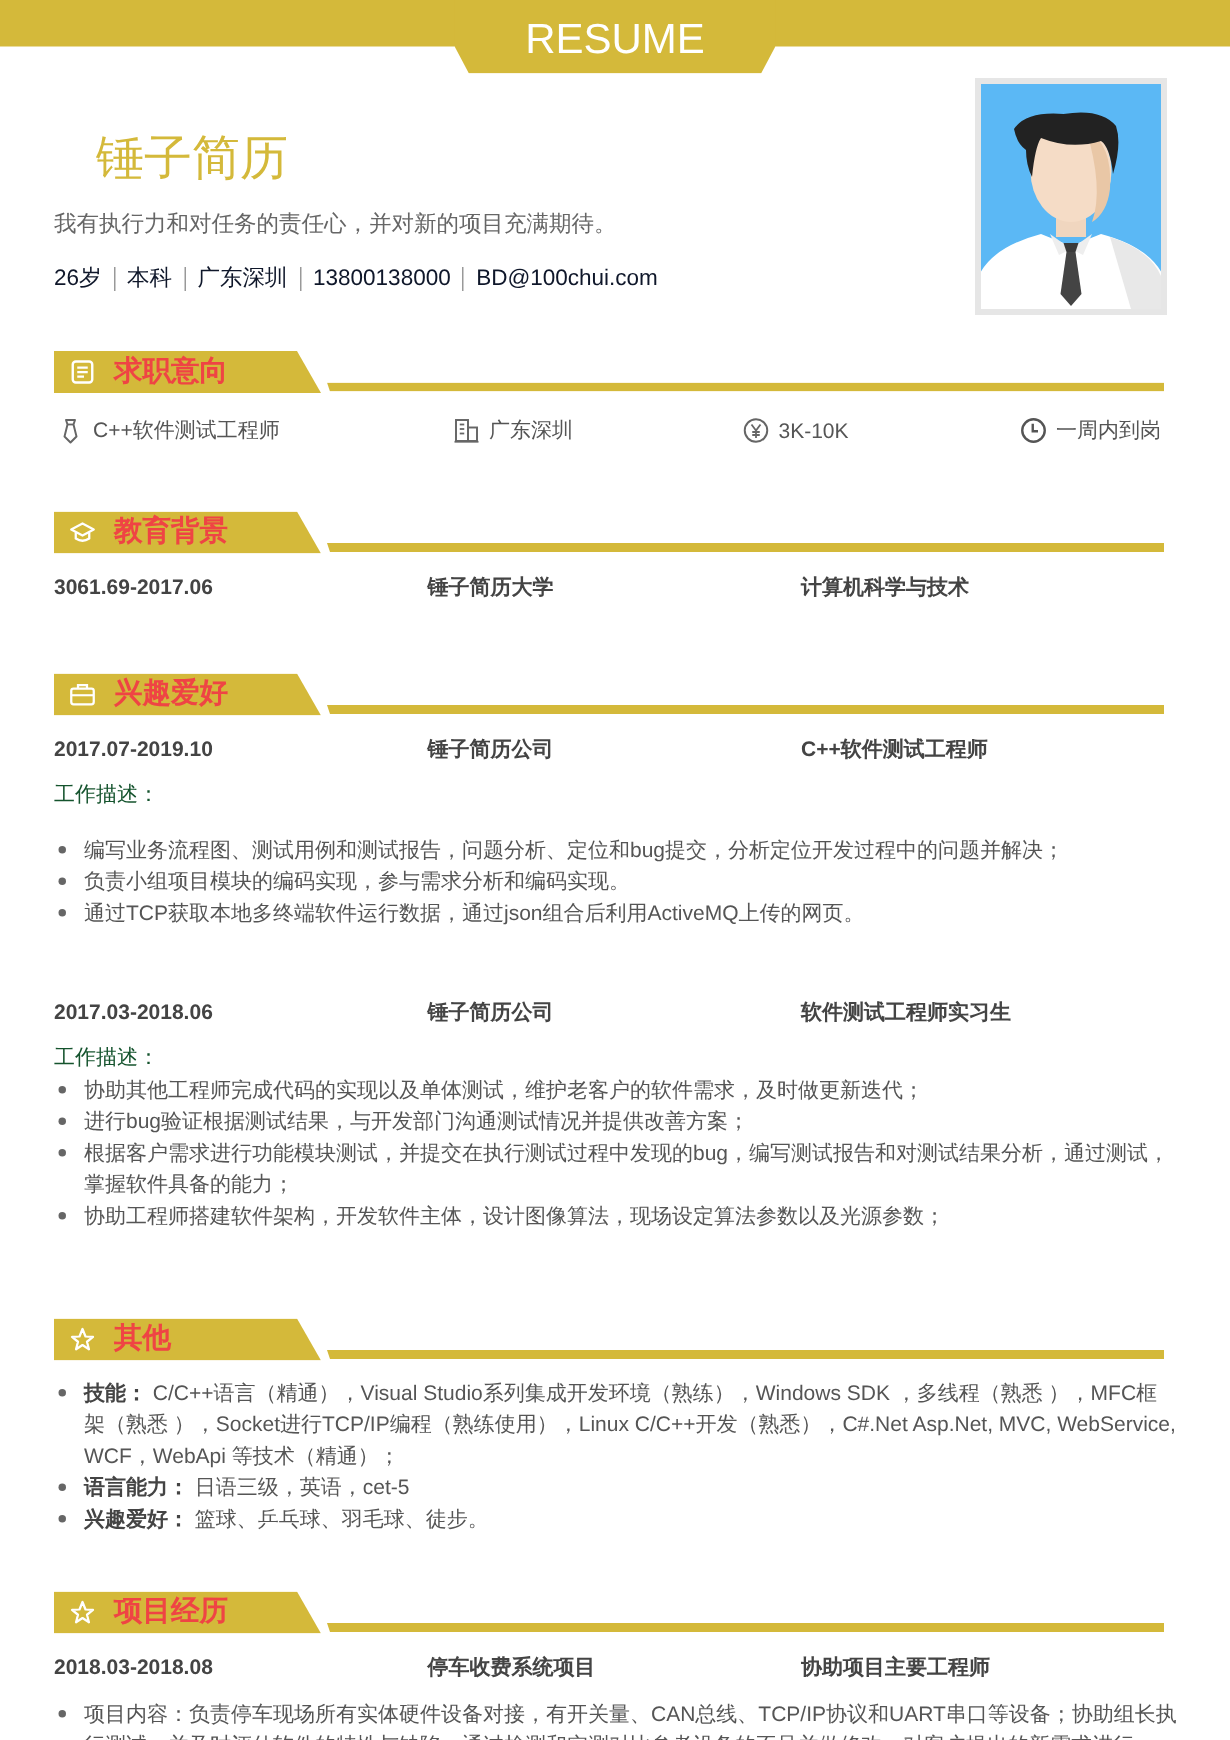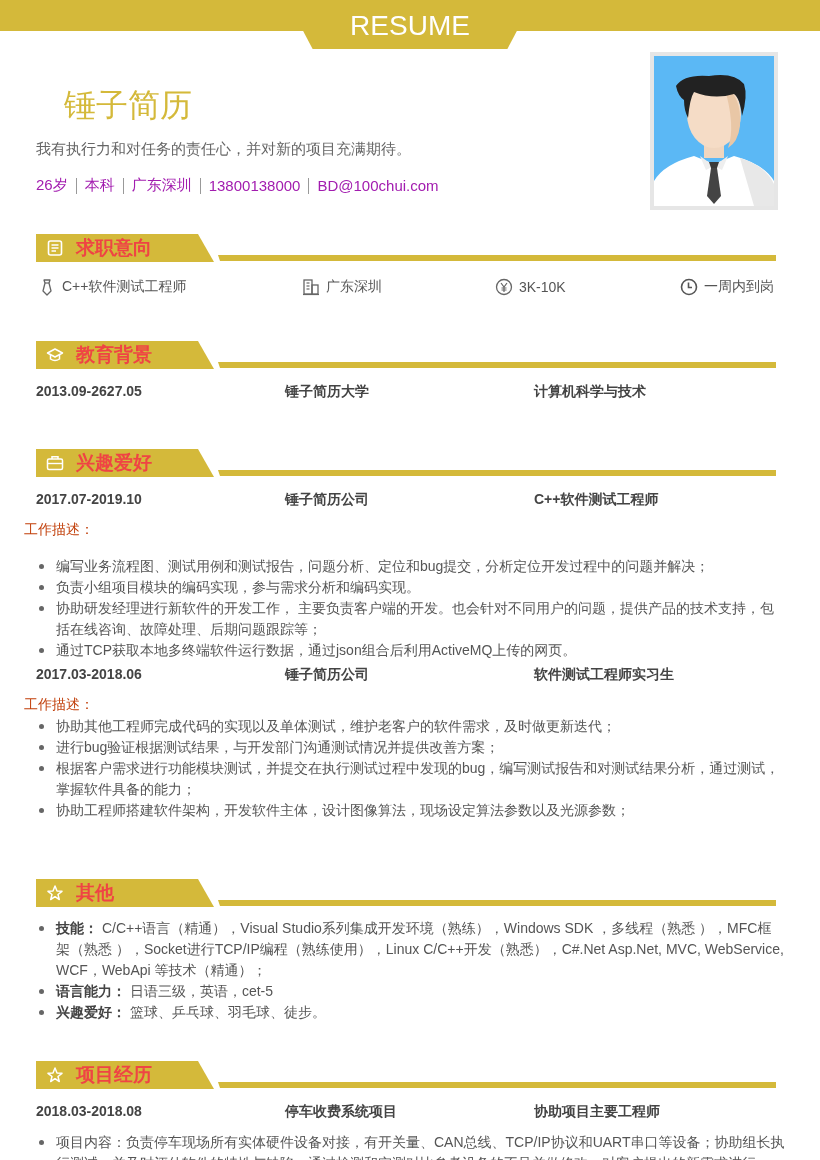--- a/index.html
+++ b/index.html
@@ -13,21 +13,21 @@
   .top-tab {
     position:absolute; left:303px; top:0; width:214px; height:49px; background:#d4b93a;
     clip-path:polygon(0 0,100% 0,100% 63%,95.5% 100%,4.5% 100%,0 63%);
   }
   .top-title {
     position:absolute; left:303px; top:8px; width:214px; text-align:center;
     color:#fff; font-size:28px; letter-spacing:0px; line-height:36px;
   }
   .name { position:absolute; left:36px; top:84px; font-size:32px; color:#d4b93a;margin-left:28px; }
   .motto { position:absolute; left:36px; top:140px; font-size:15px; color:#666; }
-  .info { position:absolute; left:36px; top:176px; font-size:15px; color:#a21caf; display:flex; align-items:center; }
+  .info { position:absolute; left:36px; top:176px; font-size:15px; color:#0f172a; display:flex; align-items:center; }
   .info .sep { display:inline-block; width:1px; height:16px; background:#999; margin:0 8px; }
   .photo {
     position:absolute; left:650px; top:52px; width:128px; height:158px;
     background:#e6e6e6; box-sizing:border-box; padding:4px;
   }
   .photo svg { display:block; width:120px; height:150px; }
 
   .sec-head { position:absolute; left:36px; width:740px; height:30px; }
   .sec-tab {
     position:absolute; left:0; top:0; width:178px; height:28px; background:#d4b93a;
@@ -40,21 +40,21 @@
   .sec-icon { position:absolute; left:10px; top:5px; width:18px; height:18px; }
   .sec-title { position:absolute; left:40px; top:2px; font-size:19px; font-weight:bold; color:#ef4444; line-height:24px; }
 
   .intent-row { position:absolute; left:36px; top:278px; width:740px; height:22px; font-size:14px; color:#555; }
   .intent-item { position:absolute; top:0; display:flex; align-items:center; gap:6px; }
   .intent-item svg { width:18px; height:18px; }
 
   .row3 { position:absolute; left:36px; width:740px; font-size:14px; font-weight:bold; color:#444; }
   .row3 span { position:absolute; top:0; }
 
-  .desc-label { position:absolute; left:24px; font-size:14px; color:#c2410c;text-align:center; }
+  .desc-label { position:absolute; left:36px; font-size:14px; color:#14532d;text-align:center; }
   ul.bul { position:absolute; left:36px; margin:0; padding:0; list-style:none; width:750px; font-size:14px; line-height:21px; color:#555; }
   ul.bul li { position:relative; padding-left:20px; }
   ul.bul li::before { content:""; position:absolute; left:3px; top:8px; width:5px; height:5px; border-radius:50%; background:#666; }
   ul.bul li b { color:#444; }
 </style>
 </head>
 <body>
 
 <div class="top-band"></div>
 <div class="top-tab"></div>
@@ -140,21 +140,21 @@
 <div class="sec-head" style="top:341px;">
   <div class="sec-tab"></div>
   <div class="sec-line"></div>
   <svg class="sec-icon" viewBox="0 0 18 18">
     <path d="M1.5 7 L9 3 L16.5 7 L9 11 Z" fill="none" stroke="#fff" stroke-width="1.5" stroke-linejoin="round"></path>
     <path d="M4.5 9 L4.5 13 Q9 16 13.5 13 L13.5 9" fill="none" stroke="#fff" stroke-width="1.5"></path>
   </svg>
   <div class="sec-title">教育背景</div>
 </div>
 <div class="row3" style="top:383px;">
-  <span style="left:0;">2013.09-2627.05</span>
+  <span style="left:0;">3061.69-2017.06</span>
   <span style="left:249px;">锤子简历大学</span>
   <span style="left:498px;">计算机科学与技术</span>
 </div>
 
 <div class="sec-head" style="top:449px;">
   <div class="sec-tab"></div>
   <div class="sec-line"></div>
   <svg class="sec-icon" viewBox="0 0 18 18">
     <rect x="1.5" y="5" width="15" height="10.5" rx="1.5" fill="none" stroke="#fff" stroke-width="1.5"></rect>
     <path d="M6 5 L6 2.8 L12 2.8 L12 5" fill="none" stroke="#fff" stroke-width="1.5"></path>
@@ -165,21 +165,20 @@
 
 <div class="row3" style="top:491px;">
   <span style="left:0;">2017.07-2019.10</span>
   <span style="left:249px;">锤子简历公司</span>
   <span style="left:498px;">C++软件测试工程师</span>
 </div>
 <div class="desc-label" style="top:521px;">工作描述：</div>
 <ul class="bul" style="top:556px;">
   <li>编写业务流程图、测试用例和测试报告，问题分析、定位和bug提交，分析定位开发过程中的问题并解决；</li>
   <li>负责小组项目模块的编码实现，参与需求分析和编码实现。</li>
-  <li>协助研发经理进行新软件的开发工作， 主要负责客户端的开发。也会针对不同用户的问题，提供产品的技术支持，包括在线咨询、故障处理、后期问题跟踪等；</li>
   <li>通过TCP获取本地多终端软件运行数据，通过json组合后利用ActiveMQ上传的网页。</li>
 </ul>
 
 <div class="row3" style="top:666px;">
   <span style="left:0;">2017.03-2018.06</span>
   <span style="left:249px;">锤子简历公司</span>
   <span style="left:498px;">软件测试工程师实习生</span>
 </div>
 <div class="desc-label" style="top:696px;">工作描述：</div>
 <ul class="bul" style="top:716px;">

